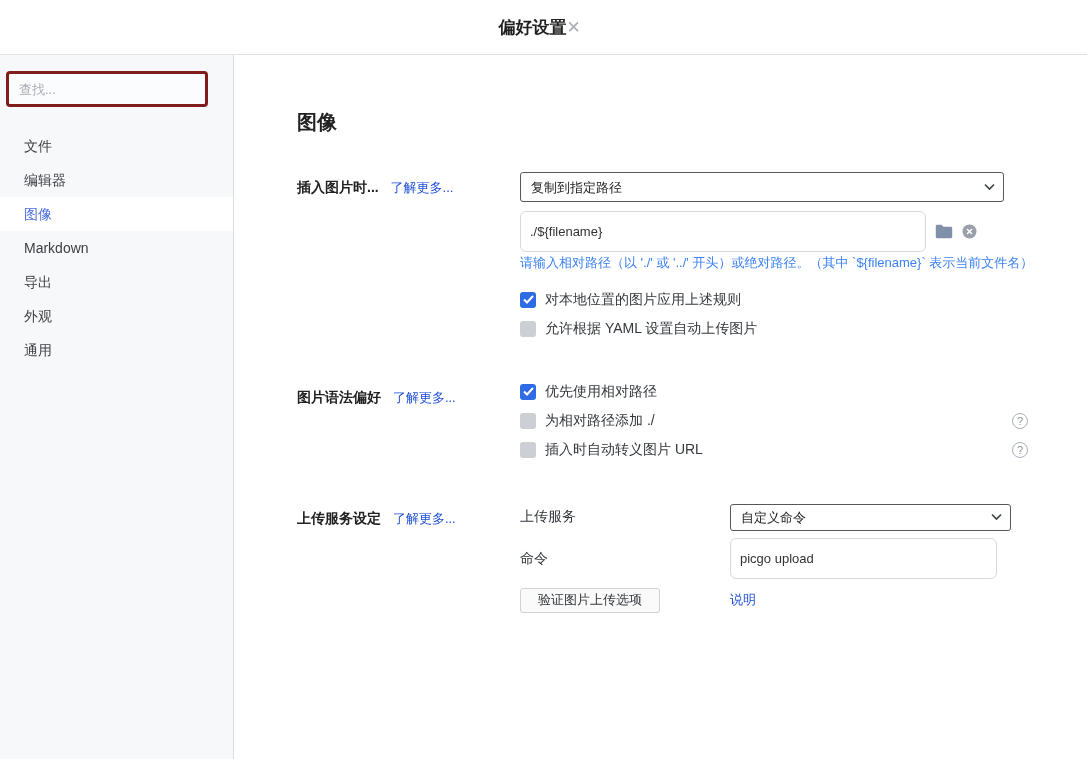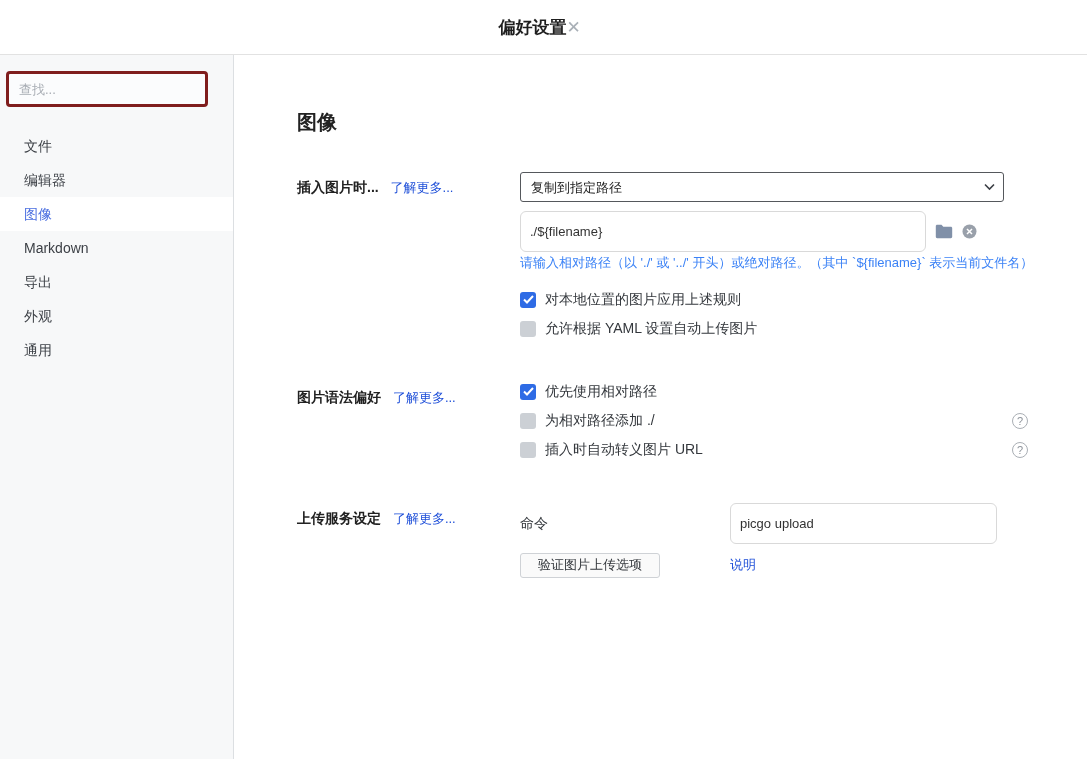--- a/index.html
+++ b/index.html
@@ -196,20 +196,31 @@
         </div>
       </section>
 
       <section class="section">
         <div class="label-col">
           <span class="sec-label">上传服务设定</span>
           <a class="link">了解更多...</a>
         </div>
         <div class="content-col">
 
+          <div class="form-line">
+            <span class="inline-label">上传服务</span>
+            <div class="select-wrap small-select">
+              <select>
+                <option>自定义命令</option>
+              </select>
+              <svg class="chev" width="11" height="7" viewBox="0 0 11 7">
+                <path d="M1 1 L5.5 5.5 L10 1" fill="none" stroke="#3c4046" stroke-width="1.6"></path>
+              </svg>
+            </div>
+          </div>
 
           <div class="form-line">
             <span class="inline-label">命令</span>
             <input class="text-input cmd-input" type="text" value="picgo upload" style="">
           </div>
 
           <div class="form-line">
             <span class="btn-cell">
               <button class="btn">验证图片上传选项</button>
             </span>

